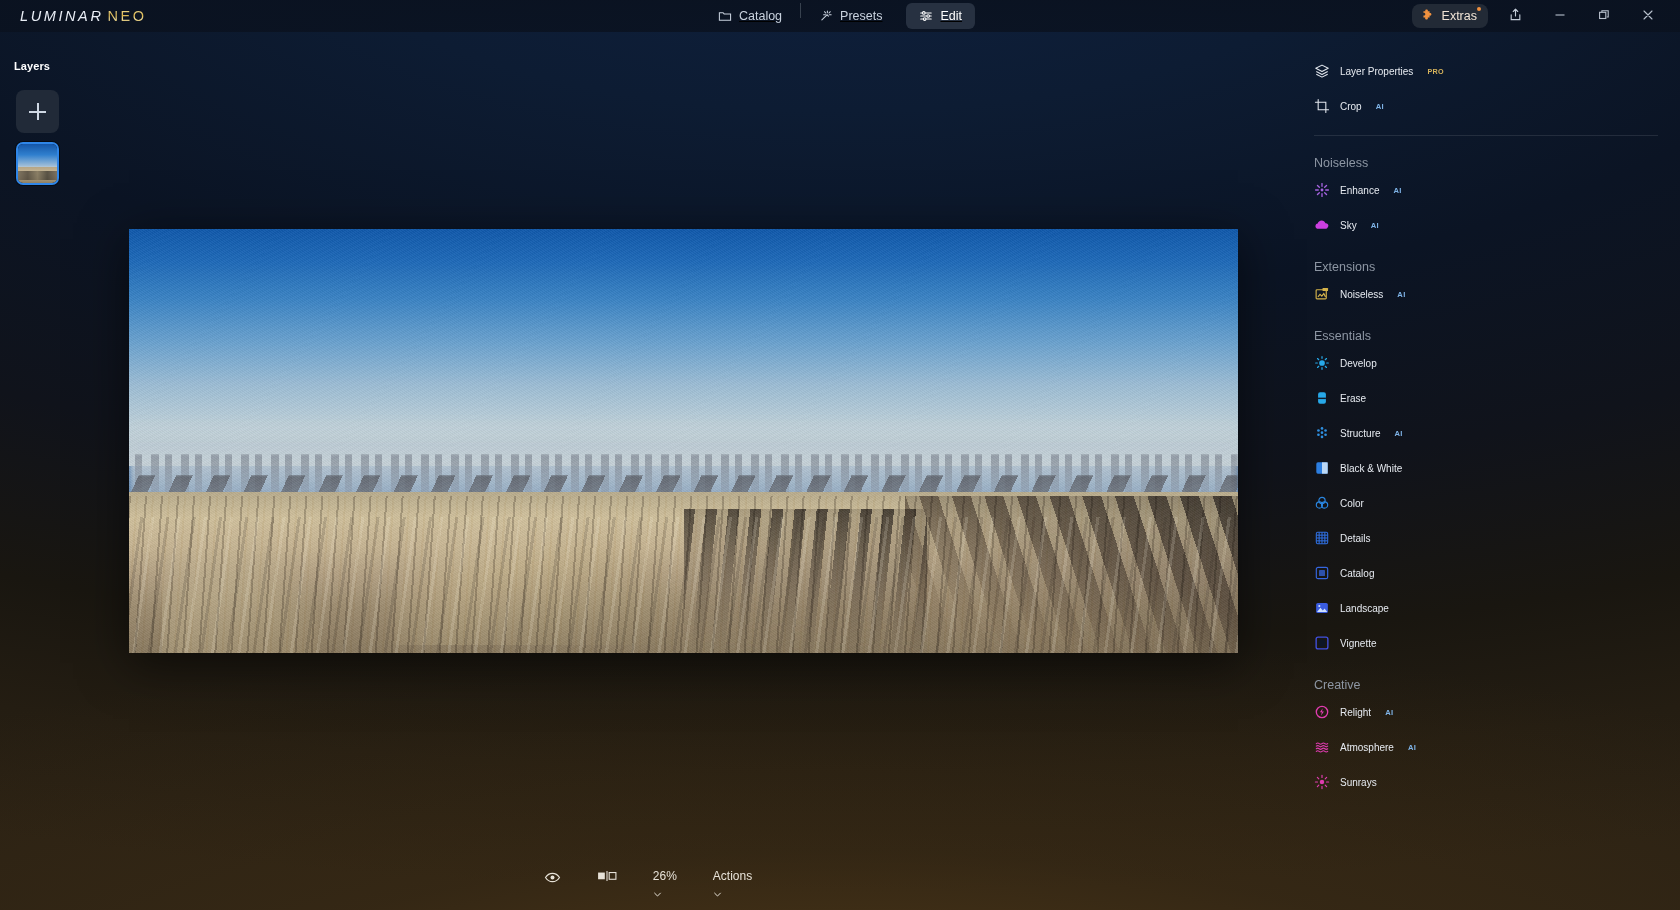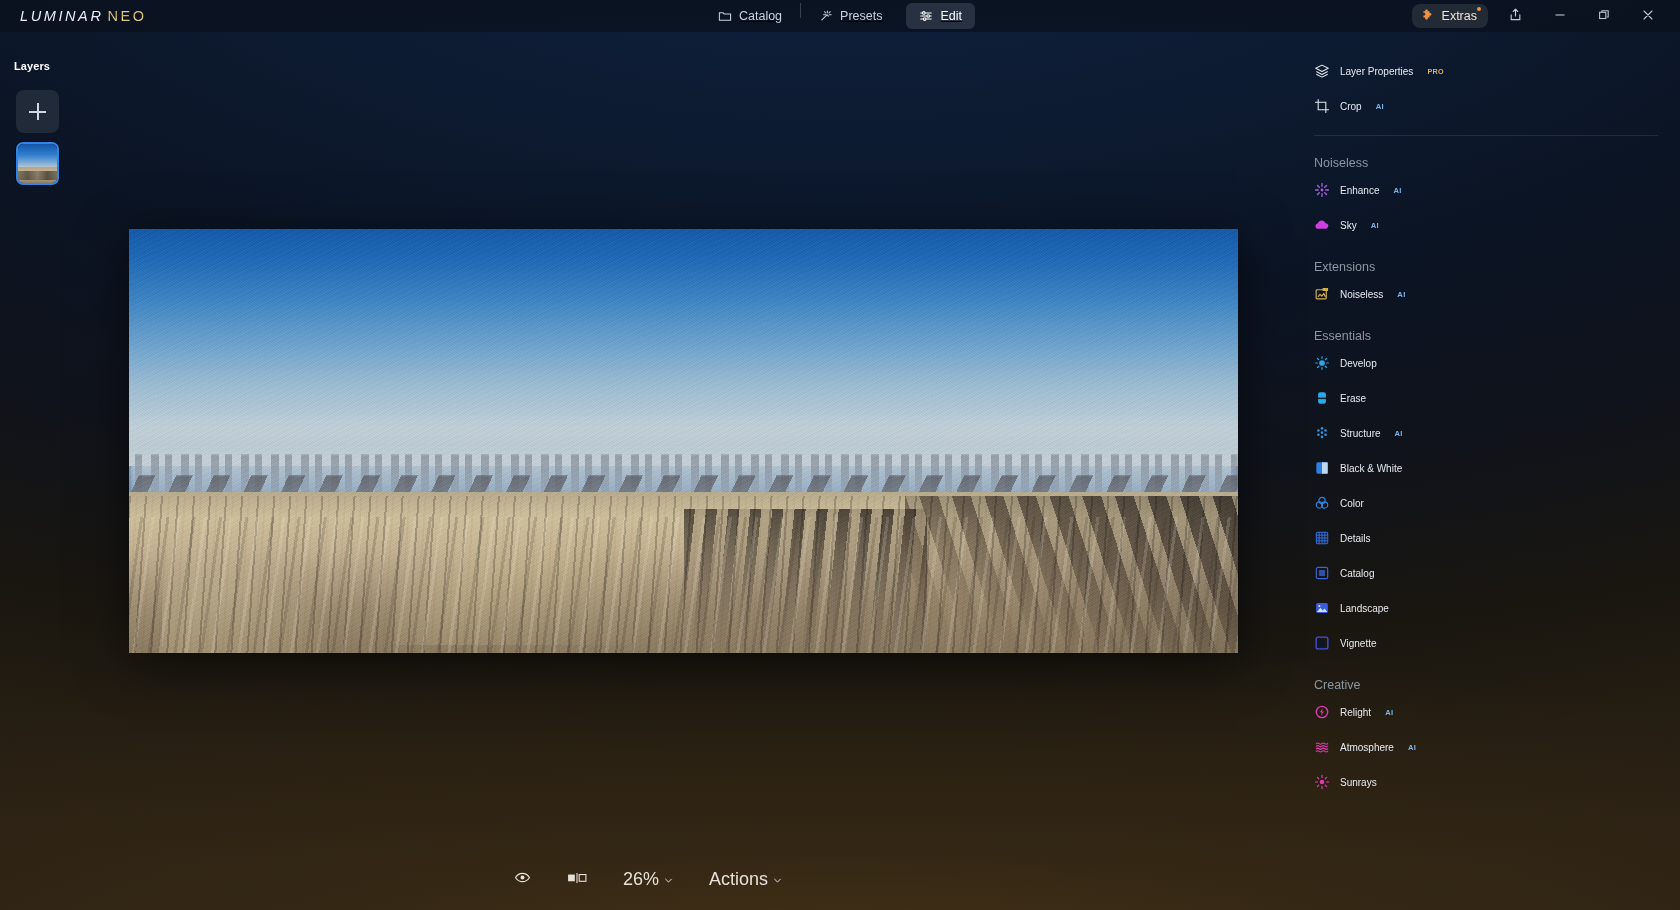--- a/index.html
+++ b/index.html
@@ -206,21 +206,21 @@
     pointer-events:none;
   }
 
   
   .bottombar {
     position:absolute; left:0; bottom:0; width:1296px; height:56px;
     display:flex; align-items:center; justify-content:center; gap:20px; z-index:30;
   }
   .bb-btn {
     display:flex; align-items:flex-start; gap:5px; height:26px; padding:0 8px;
-    border-radius:5px; color:#e7e2d8; font-size:18px; cursor:pointer;
+    border-radius:5px; color:#e7e2d8; font-size:12px; cursor:pointer;flex-direction:column;
   }
   .chev { display:inline-block; }
 
   
   .tools {
     position:absolute; right:0; top:32px; width:384px; height:878px;
     z-index:25; overflow:hidden;
   }
   .tools-tabs {
     display:flex; align-items:baseline; gap:16px;

